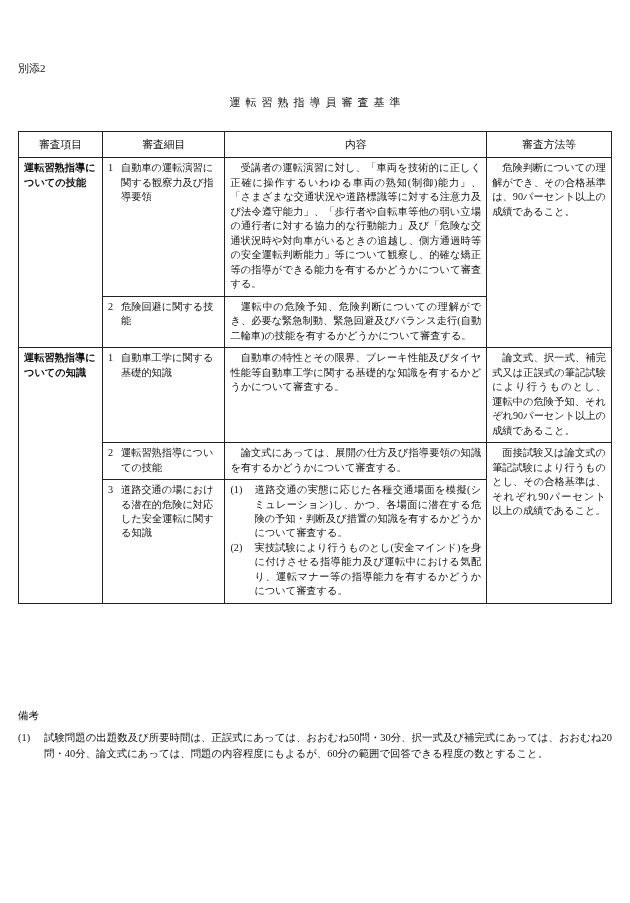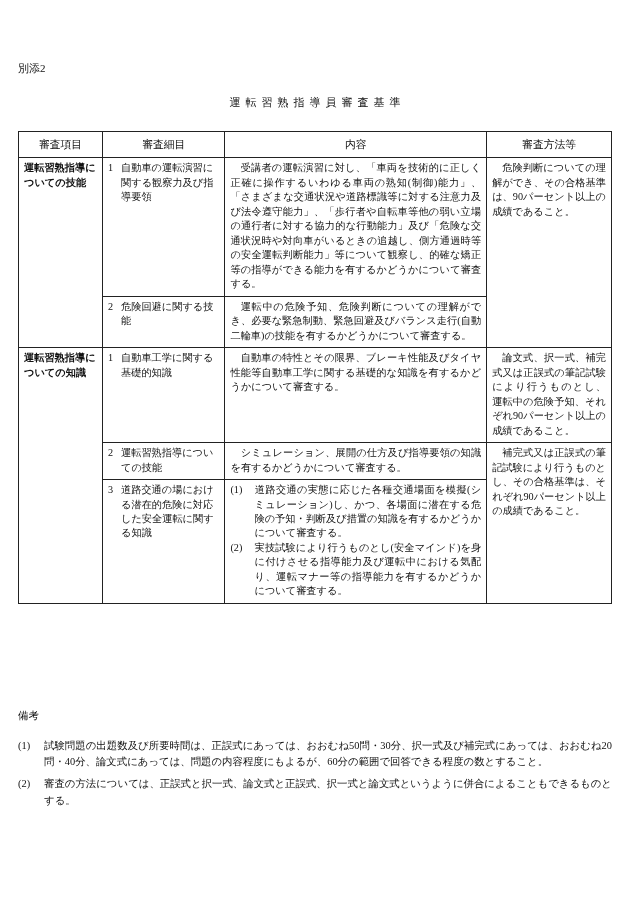--- a/index.html
+++ b/index.html
@@ -115,21 +115,21 @@
   .remarks {
     position: absolute;
     left: 18px;
     top: 708px;
     width: 594px;
     font-size: 10.4px;
     line-height: 1.55;
   }
   .remarks-title {
     display: block;
-    margin-bottom: 14px;
+    margin-bottom: 6px;
     font-family: Liberation Mono, monospace;
   }
   .remark {
     display: block;
     padding-left: 26px;
     text-indent: -26px;
     margin-bottom: 6px;
     text-align: justify;
   }
   .remark .mark {
@@ -189,40 +189,39 @@
         </td>
         <td class="col-method">
           <span class="para">論文式、択一式、補完式又は正誤式の筆記試験により行うものとし、運転中の危険予知、それぞれ90パーセント以上の成績であること。</span>
         </td>
       </tr>
       <tr>
         <td class="col-detail">
           <span class="numbered"><span class="num">2</span><span>運転習熟指導についての技能</span></span>
         </td>
         <td class="col-content">
-          <span class="para">シミュレーション、展開の仕方及び指導要領の知識を有するかどうかについて審査する。</span>
+          <span class="para">論文式にあっては、展開の仕方及び指導要領の知識を有するかどうかについて審査する。</span>
         </td>
         <td class="col-method" rowspan="2">
-          <span class="para">補完式又は正誤式の筆記試験により行うものとし、その合格基準は、それぞれ90パーセント以上の成績であること。</span>
+          <span class="para">面接試験又は論文式の筆記試験により行うものとし、その合格基準は、それぞれ90パーセント以上の成績であること。</span>
         </td>
       </tr>
       <tr>
         <td class="col-detail">
           <span class="numbered"><span class="num">3</span><span>道路交通の場における潜在的危険に対応した安全運転に関する知識</span></span>
         </td>
         <td class="col-content">
           <span class="subitem"><span class="mark">(1)</span><span>道路交通の実態に応じた各種交通場面を模擬(シミュレーション)し、かつ、各場面に潜在する危険の予知・判断及び措置の知識を有するかどうかについて審査する。</span></span>
           <span class="subitem"><span class="mark">(2)</span><span>実技試験により行うものとし(安全マインド)を身に付けさせる指導能力及び運転中における気配り、運転マナー等の指導能力を有するかどうかについて審査する。</span></span>
         </td>
       </tr>
 
     </tbody>
   </table>
 
   <div class="remarks">
     <span class="remarks-title">備考</span>
 
     <span class="remark"><span class="mark">(1)</span><span>試験問題の出題数及び所要時間は、正誤式にあっては、おおむね50問・30分、択一式及び補完式にあっては、おおむね20問・40分、論文式にあっては、問題の内容程度にもよるが、60分の範囲で回答できる程度の数とすること。</span></span>
 
-    <span class="remark"><span class="mark">(2)</span><span>審査の方法については、正誤式と択一式、論文式と正誤式、択一式と論文式というように併合によることもできるものとする。</span></span>
   </div>
 
 </div>
 
 </body></html>

